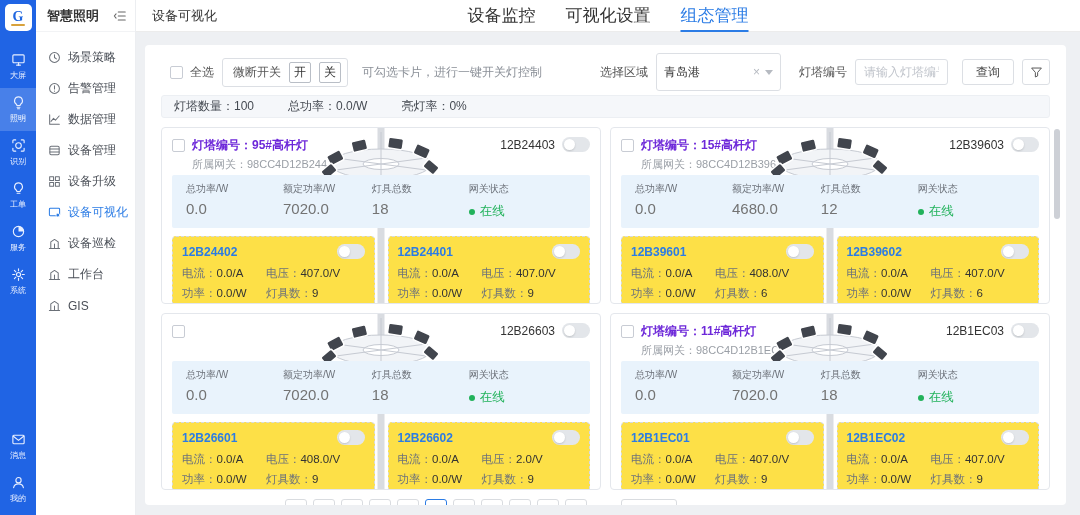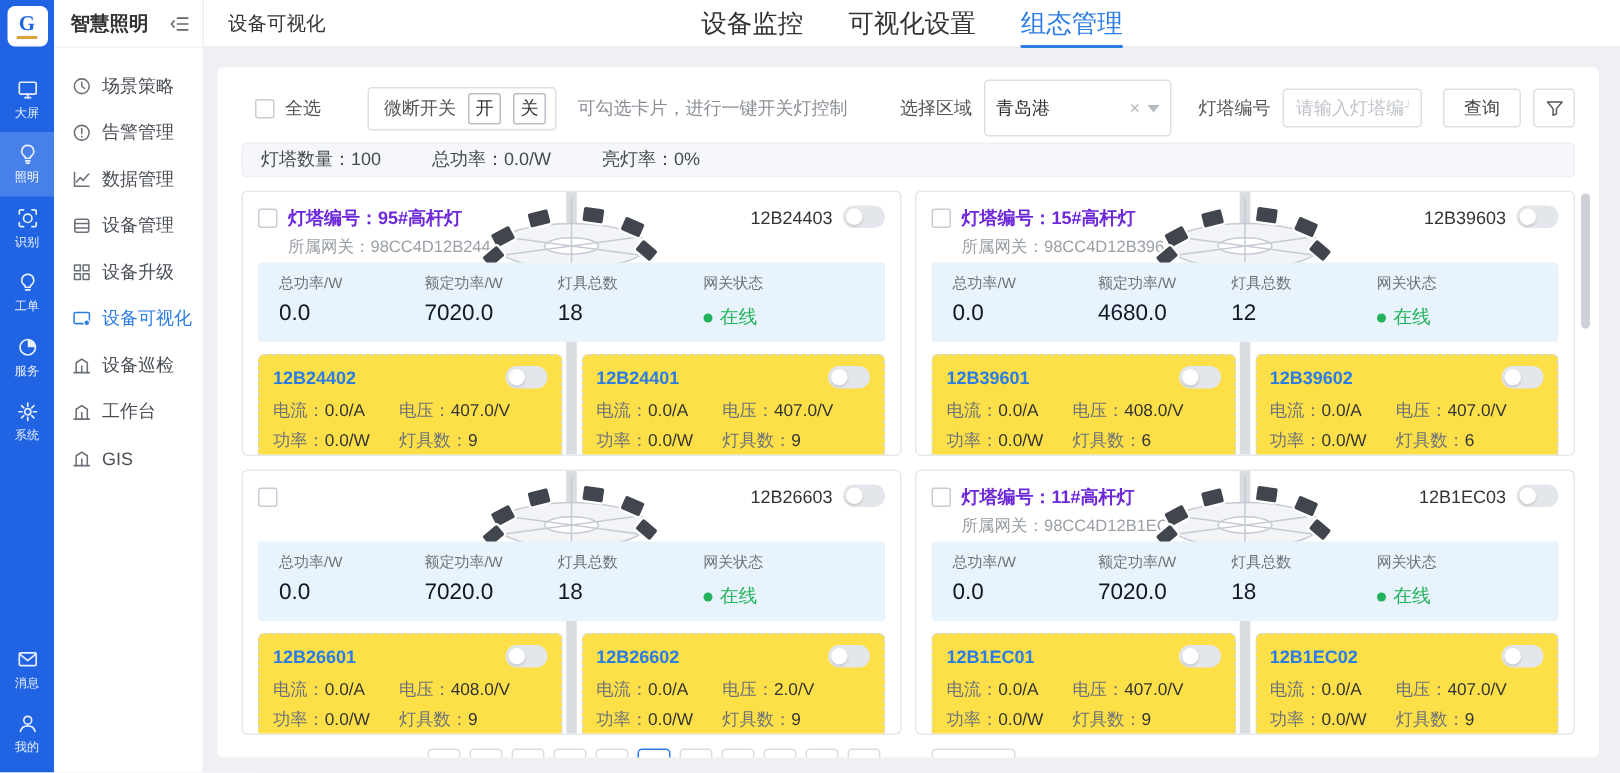--- a/index.html
+++ b/index.html
@@ -41,21 +41,21 @@
   .tab.active { color:#2b7ce5; border-bottom:2px solid #2b7ce5; }
 
   .content { flex:1; background:#eef0f3; padding:13px 14px 0 9px; }
   .panel { position:relative; background:#fff; border-radius:4px; height:460px; overflow:hidden; padding:0 16px; }
 
   
   .toolbar { display:flex; align-items:center; margin-top:13px; height:28px; }
   .cb { width:13px; height:13px; border:1px solid #c8ccd4; border-radius:2px; background:#fff; display:inline-block; flex-shrink:0; cursor:pointer; }
   .toolbar .cb { margin:0 7px 0 9px; }
   .tb-label { color:#555; }
-  .breaker { display:flex; align-items:center; border:1px solid #dcdfe4; border-radius:3px; padding:3px 6px 3px 10px; margin-left:31px; gap:8px; }
+  .breaker { display:flex; align-items:center; border:1px solid #dcdfe4; border-radius:3px; padding:3px 6px 3px 10px; margin-left:8px; gap:8px; }
   .sw-btn { min-width:22px; height:21px; line-height:19px; text-align:center; border:1px solid #b9bec6; border-radius:2px; background:#fff; padding:0 4px; cursor:pointer; color:#333; }
   .hint { color:#8a8f97; margin-left:14px; }
   .tb-right { margin-left:auto; display:flex; align-items:center; }
   .fld-label { color:#555; margin-right:8px; }
   .select { width:125px; height:38px; border:1px solid #dcdfe4; border-radius:3px; display:flex; align-items:center; padding:0 7px; cursor:pointer; background:#fff; }
   .select .val { flex:1; color:#333; }
   .select .clear { color:#b6bac1; font-size:12px; margin-right:5px; cursor:pointer; }
   .caret { width:0; height:0; border-left:4px solid transparent; border-right:4px solid transparent; border-top:5px solid #b6bac1; }
   .tb-right .gap { width:18px; }
   .input { width:93px; height:26px; border:1px solid #dcdfe4; border-radius:3px; padding:0 8px; font-size:12px; color:#333; outline:none; font-family:inherit; }
@@ -77,21 +77,21 @@
   .head-text .t2 { color:#9a9fa6; font-size:11px; margin-top:3px; }
   .tower-img { position:absolute; left:50%; top:2px; transform:translateX(-50%); }
   .head-right { margin-left:auto; display:flex; align-items:center; gap:7px; }
   .devid { color:#333; }
   .toggle { width:28px; height:15px; border-radius:8px; background:#e3e6ea; position:relative; display:inline-block; cursor:pointer; flex-shrink:0; }
   .toggle .knob { position:absolute; left:2px; top:2px; width:11px; height:11px; border-radius:50%; background:#fff; box-shadow:0 1px 2px rgba(0,0,0,.15); }
   .stats { position:relative; margin:3px 10px 0; background:#e9f3fc; border-radius:2px; display:flex; padding:7px 0 8px 14px; }
   .stat { }
   .stat:nth-child(1){ width:24%; } .stat:nth-child(2){ width:22%; } .stat:nth-child(3){ width:24%; } .stat:nth-child(4){ width:28%; }
   .s-l { color:#6d727a; font-size:10px; }
-  .s-v { color:#0f172a; font-size:15px; margin-top:4px; }
+  .s-v { color:#737373; font-size:15px; margin-top:4px; }
   .s-v.online { color:#22b25b; font-size:12.5px; display:flex; align-items:center; gap:5px; margin-top:7px; }
   .dot { width:6px; height:6px; border-radius:50%; background:#22b25b; display:inline-block; }
   .branches { position:relative; display:flex; gap:13px; margin:8px 10px 0; }
   .branch { flex:1; background:#fde047; border:1px dashed #d6dade; border-radius:4px; padding:7px 9px 6px; }
   .b-head { display:flex; align-items:center; justify-content:space-between; }
   .b-id { color:#2b7ce5; font-weight:bold; cursor:pointer; }
   .b-grid { display:grid; grid-template-columns:46% 54%; row-gap:5px; margin-top:7px; font-size:11.5px; }
   .b-l { color:#6d727a; } .b-v { color:#333; }
 
   

